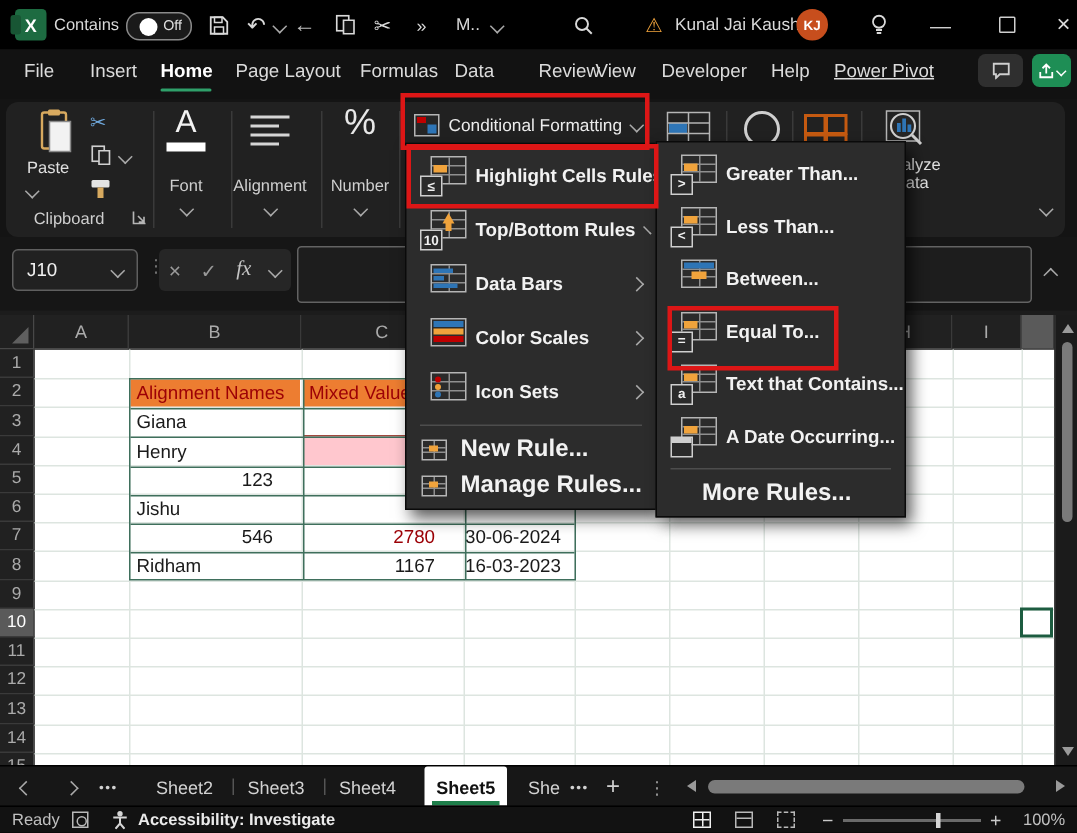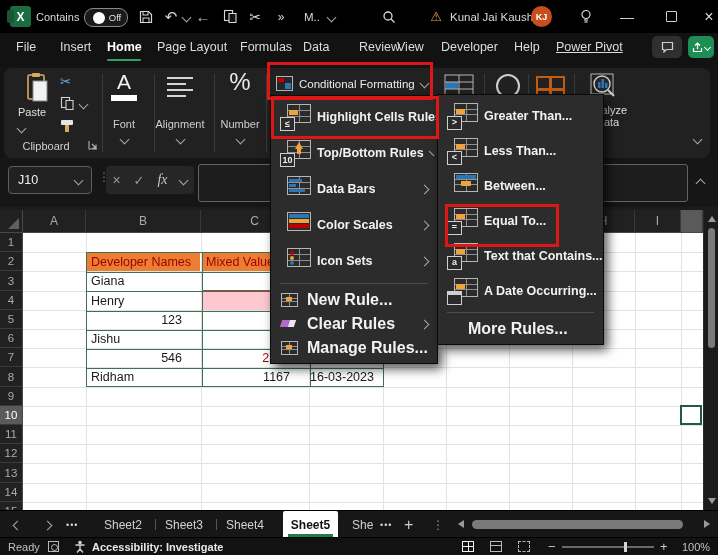--- a/index.html
+++ b/index.html
@@ -339,21 +339,21 @@
       <div class="gl-h" style="top:141px;"></div>
     <div class="gl-h" style="top:160px;"></div>
       <div class="gl-h" style="top:180px;"></div>
     <div class="gl-h" style="top:199px;"></div>
       <div class="gl-h" style="top:218px;"></div>
     <div class="gl-h" style="top:237px;"></div>
       <div class="gl-h" style="top:256px;"></div>
     <div class="gl-h" style="top:276px;"></div>
       <div class="gl-h" style="top:295px;"></div>
 
-    <div class="cell txtl" style="left:87px;top:46px;width:113px;height:18px;background:#ED7D31;color:#9C0006;">Developer Names</div>
+    <div class="cell txtl" style="left:87px;top:46px;width:113px;height:18px;background:#ED7D31;color:#9C0006;">Alignment Names</div>
     <div class="cell txtl" style="left:202px;top:46px;width:106px;height:18px;background:#ED7D31;color:#9C0006;">Mixed Value</div>
     <div class="cell txtl" style="left:87px;top:65px;width:113px;height:19px;">Giana</div>
     <div class="abs" style="left:202px;top:83px;width:106px;height:1px;background:#a1493f;"></div>
     <div class="cell txtl" style="left:87px;top:85px;width:113px;height:18px;">Henry</div>
     <div class="cell" style="left:202px;top:85px;width:106px;height:18px;background:#FFC7CE;"></div>
     <div class="cell num" style="left:87px;top:104px;width:113px;height:18px;">123</div>
     <div class="cell txtl" style="left:87px;top:123px;width:113px;height:18px;">Jishu</div>
     <div class="cell num" style="left:87px;top:142px;width:113px;height:18px;">546</div>
     <div class="cell num" style="left:202px;top:142px;width:106px;height:18px;color:#9C0006;">2780</div>
     <div class="cell num" style="left:310px;top:142px;width:72px;height:18px;">30-06-2024</div>
@@ -483,28 +483,20 @@
     <div class="mi mi-small">
       <span class="sicon">
           <span class="ssheet">
             <i class="oc" style="left:4px;top:3px;width:6px;height:4px;"></i>
           </span>
         </span>
       <span class="lbl">New Rule...</span>
     </div>
     <div class="mi mi-small">
       <span class="sicon">
-        <i class="abs" style="left:1px;top:4px;width:9px;height:7px;background:#b06ac9;transform:skewX(-18deg);"></i>
-        <i class="abs" style="left:9px;top:4px;width:6px;height:7px;background:#e8e8e8;transform:skewX(-18deg);"></i>
-      </span>
-      <span class="lbl">Clear Rules</span>
-      <span class="chev r"></span>
-    </div>
-    <div class="mi mi-small">
-      <span class="sicon">
           <span class="ssheet">
             <i class="oc" style="left:4px;top:3px;width:6px;height:4px;"></i>
           </span>
         </span>
       <span class="lbl">Manage Rules...</span>
     </div>
   </div>
 
   <div class="menu" style="left:437px;top:94px;width:165px;">
     <div class="mi" style="height:35px;">

